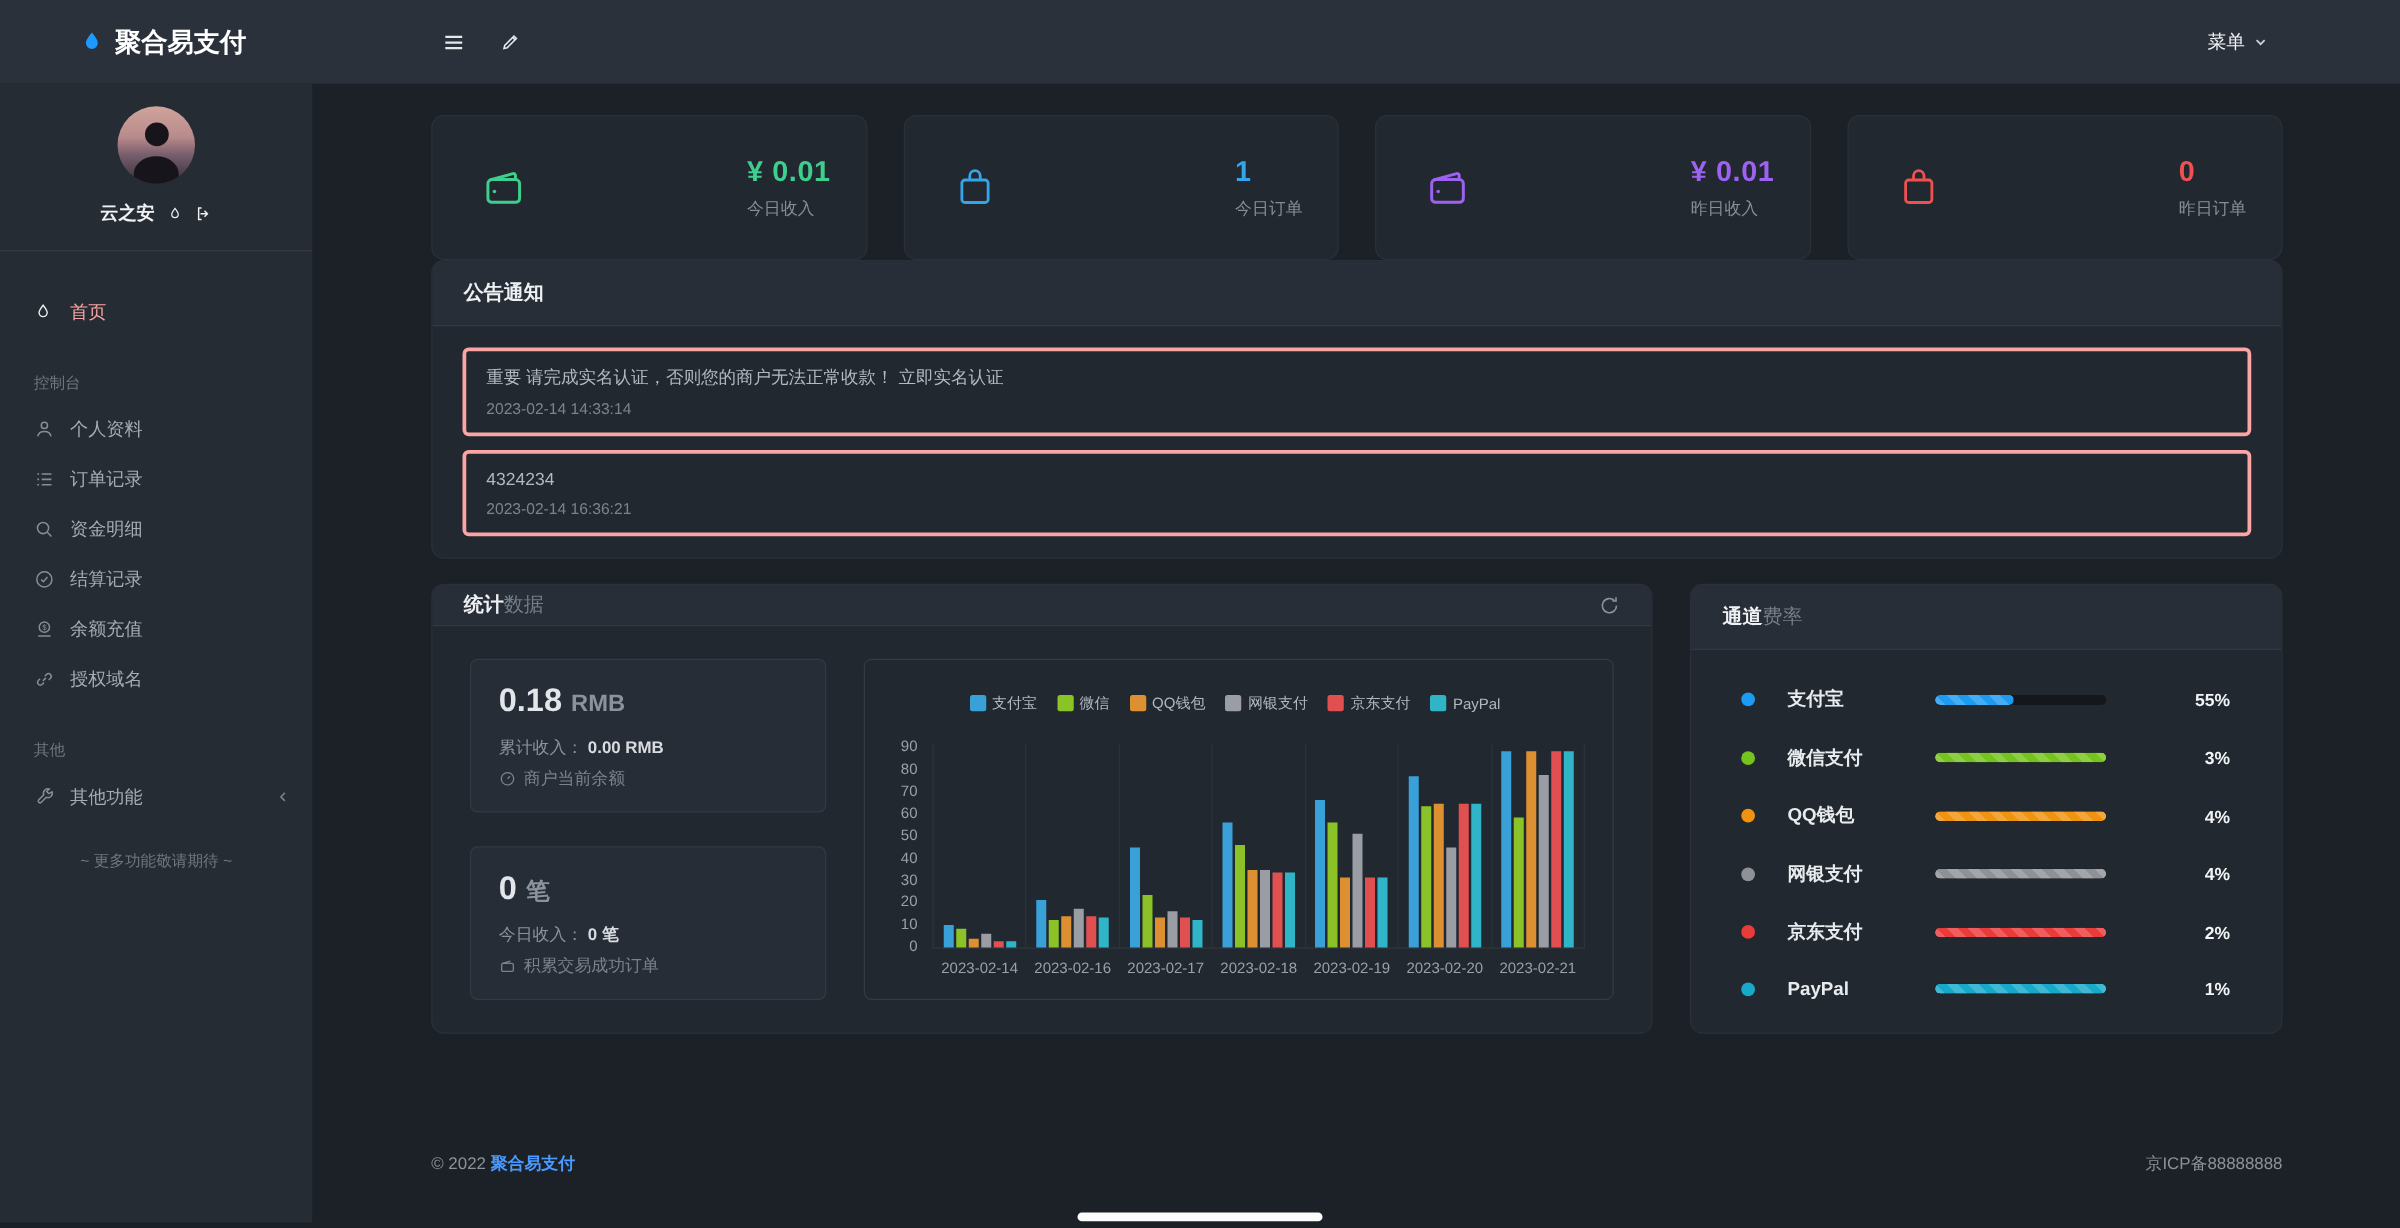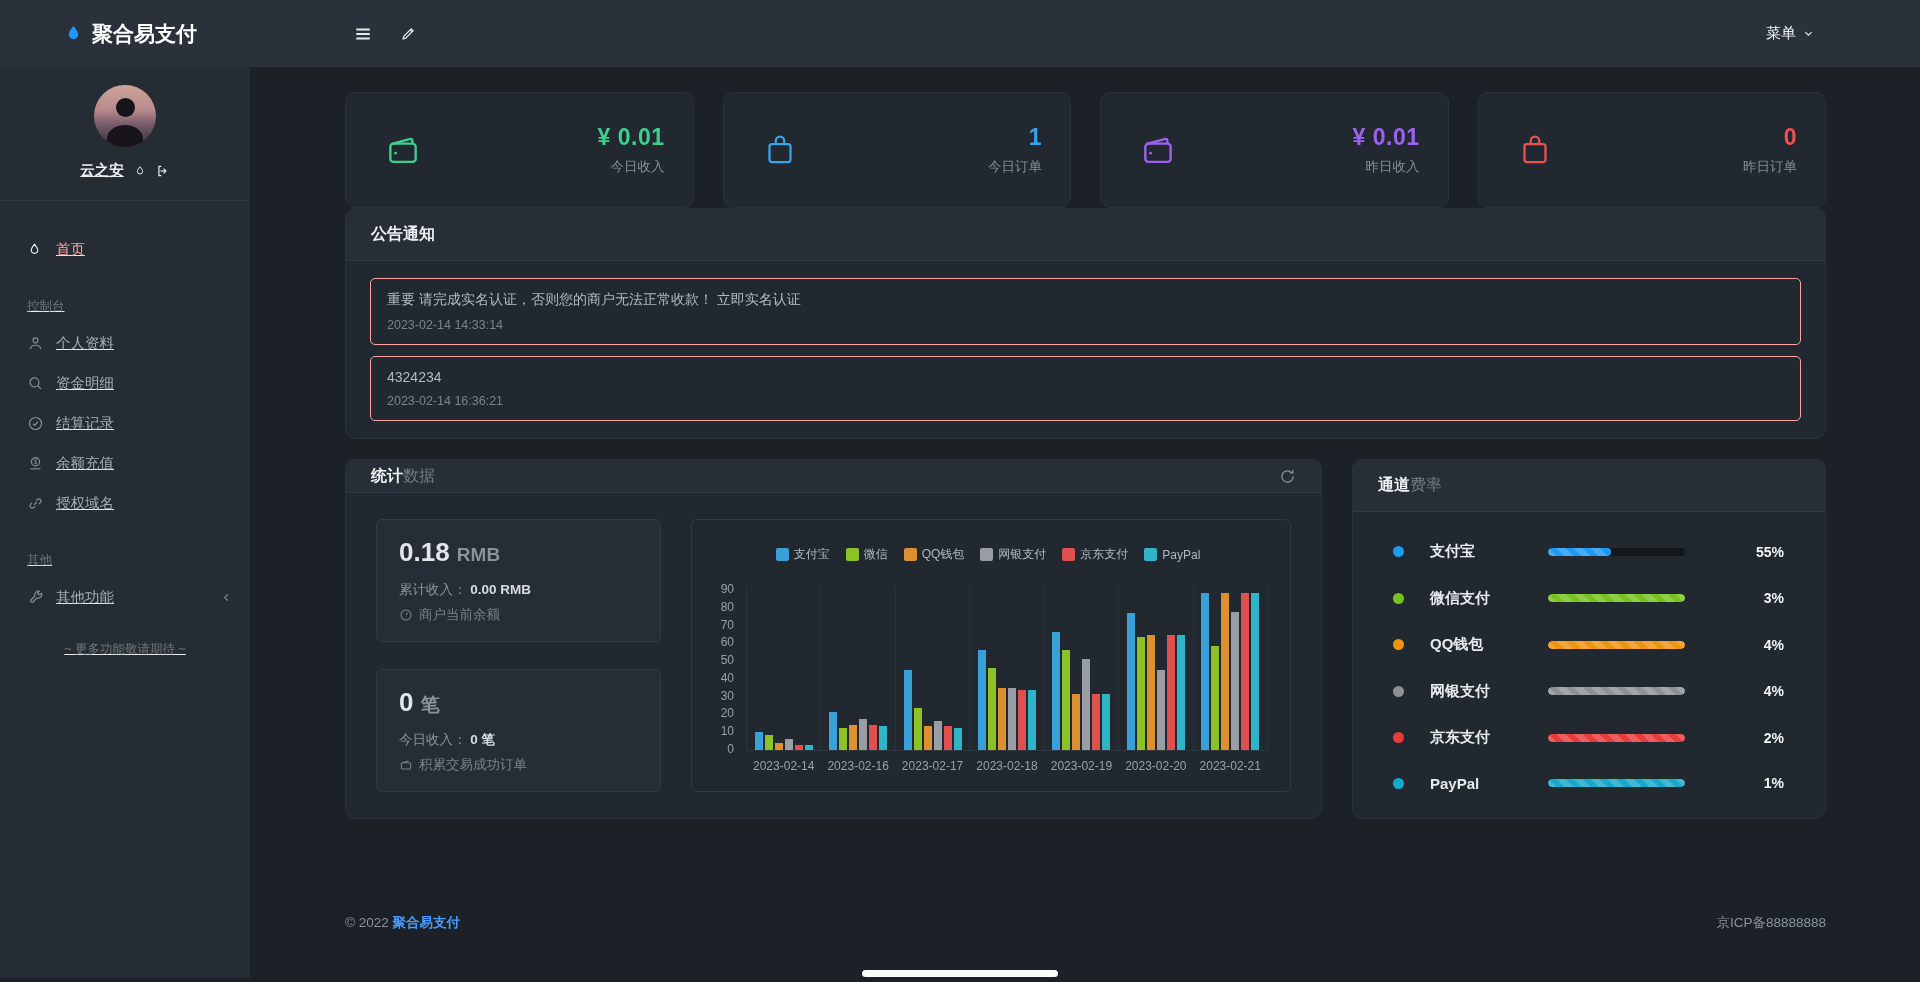--- a/index.html
+++ b/index.html
@@ -15,21 +15,21 @@
     background:#2a313a; display:flex; align-items:center; z-index:10; }
   .brand { width:250px; padding-left:64px; display:flex; align-items:center; gap:9px;
     font-size:21px; font-weight:bold; color:#ffffff; cursor:pointer; }
   .nav-left { display:flex; gap:28px; margin-left:104px; align-items:center; }
   .nav-icon { background:none; border:none; color:#e6e9ec; cursor:pointer; padding:0; }
   .menu-dd { margin-left:auto; margin-right:106px; background:none; border:none;
     color:#f2f4f6; font-size:15px; display:flex; align-items:center; gap:7px; cursor:pointer;
     font-family:inherit; }
 
   
-  .sidebar { position:absolute; top:67px; left:0; bottom:4px; width:250px; background:#262c34;text-decoration:underline; }
+  .sidebar { position:absolute; top:67px; left:0; bottom:4px; width:250px; background:#262c34; }
   .avatar { width:62px; height:62px; border-radius:50%; margin:18px auto 0; position:relative;
     overflow:hidden;
     background:linear-gradient(180deg,#cfa49b 0%,#b98a8c 40%,#7a5f6d 62%,#332e3a 100%); }
   .avatar::before { content:""; position:absolute; left:50%; top:13px; width:19px; height:19px;
     margin-left:-9px; border-radius:50%; background:#17151b; }
   .avatar::after { content:""; position:absolute; left:50%; bottom:-6px; width:36px; height:28px;
     margin-left:-18px; border-radius:50% 50% 0 0; background:#17151b; }
   .user-row { display:flex; align-items:center; justify-content:center; gap:10px;
     margin-top:14px; color:#f0f2f4; font-size:14.5px; font-weight:bold; }
   .user-row .mini-ic { color:#eef0f2; }
@@ -46,34 +46,34 @@
   .side-note { margin-top:24px; text-align:center; color:#6f767e; font-size:12.5px; }
 
   
   .main { position:absolute; top:67px; left:250px; right:0; bottom:0;
     padding:25px 94px 0 95px; background:#1b2127; }
 
   .stat-row { display:flex; gap:29px; }
   .stat-card { flex:1; height:116px; background:#222830; border:1px solid #2a313a;
     border-radius:10px; display:flex; align-items:center; padding:0 28px 0 38px; }
   .stat-icon { width:38px; }
-  .stat-right { margin-left:auto; text-align:right; }
+  .stat-right { margin-left:auto; text-align:left; }
   .stat-value { font-size:23px; font-weight:bold; letter-spacing:.5px; }
   .stat-label { margin-top:7px; color:#868d96; font-size:13.5px; }
 
   .card { background:#222830; border:1px solid #2a313a; border-radius:10px; overflow:hidden; }
   .card-header { height:52px; background:#272e37; border-bottom:1px solid #323944;
     display:flex; align-items:center; padding:0 25px; font-size:16px; font-weight:bold;
     color:#eef0f3; }
   .title-light { color:#767d86; font-weight:normal; }
   .hdr-action { margin-left:auto; background:none; border:none; color:#8b929b; cursor:pointer; }
 
   .announce { }
   .announce-body { padding:17px 24px; display:flex; flex-direction:column; gap:11px; }
-  .ann-item { border:1px solid #fca5a5; border-radius:5px; padding:12px 16px; }
+  .ann-item { border:3px solid #fca5a5; border-radius:5px; padding:12px 16px; }
   .ann-text { color:#b3b9c0; font-size:14px; }
   .ann-link { color:#b3b9c0; cursor:pointer; }
   .ann-time { color:#7c838c; font-size:12.5px; margin-top:9px; }
 
   .bottom-row { display:flex; gap:30px; margin-top:20px; align-items:flex-end; }
   .stats-card { width:977px; height:360px; display:flex; flex-direction:column; }
   .channels-card { flex:1; height:360px; display:flex; flex-direction:column; }
 
   .stats-body { flex:1; padding:26px 30px; display:flex; gap:30px; }
   .left-col { width:285px; display:flex; flex-direction:column; gap:27px; }
@@ -193,20 +193,29 @@
   <div class="side-section">控制台</div>
 
   <div class="side-item">
     <span class="s-ic">
       <svg width="17" height="17" viewBox="0 0 24 24" fill="none" stroke="currentColor" stroke-width="1.7">
         <circle cx="12" cy="7.5" r="3.5"></circle>
           <path d="M4.5 20c.8-3.8 3.9-5.5 7.5-5.5s6.7 1.7 7.5 5.5"></path>
         </svg>
     </span>
     <span>个人资料</span>
+  </div>
+  <div class="side-item">
+    <span class="s-ic">
+      <svg width="17" height="17" viewBox="0 0 24 24" fill="none" stroke="currentColor" stroke-width="1.7">
+        <path d="M9 6h11M9 12h11M9 18h11"></path>
+          <path d="M4 6h2M4 12h2M4 18h2"></path>
+        </svg>
+    </span>
+    <span>订单记录</span>
   </div>
   <div class="side-item">
     <span class="s-ic">
       <svg width="17" height="17" viewBox="0 0 24 24" fill="none" stroke="currentColor" stroke-width="1.7">
         <circle cx="10.5" cy="10.5" r="6.3"></circle>
           <path d="M15.3 15.3L20 20"></path>
         </svg>
     </span>
     <span>资金明细</span>
   </div>

